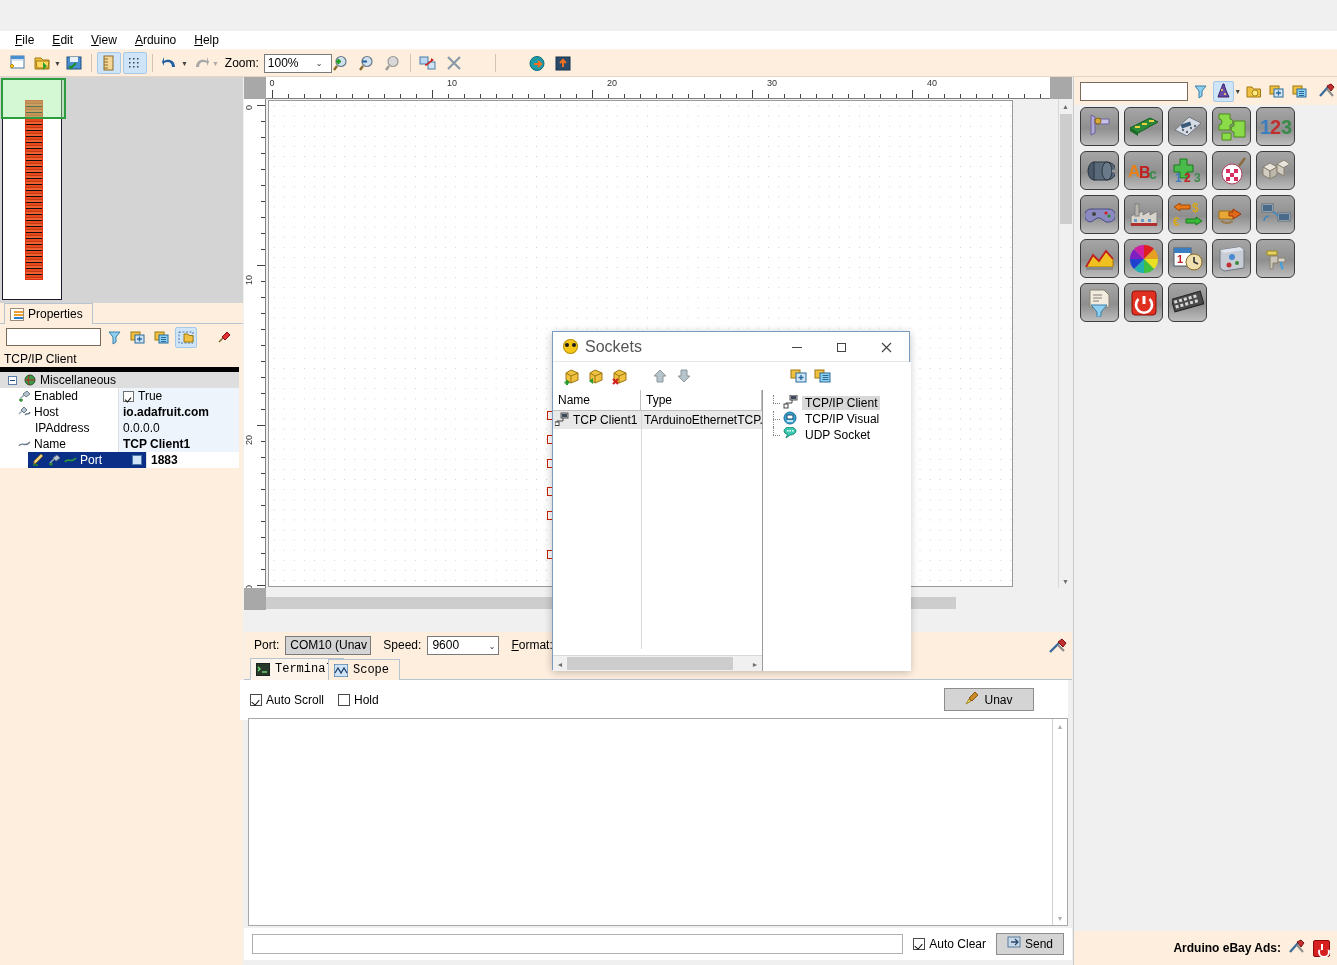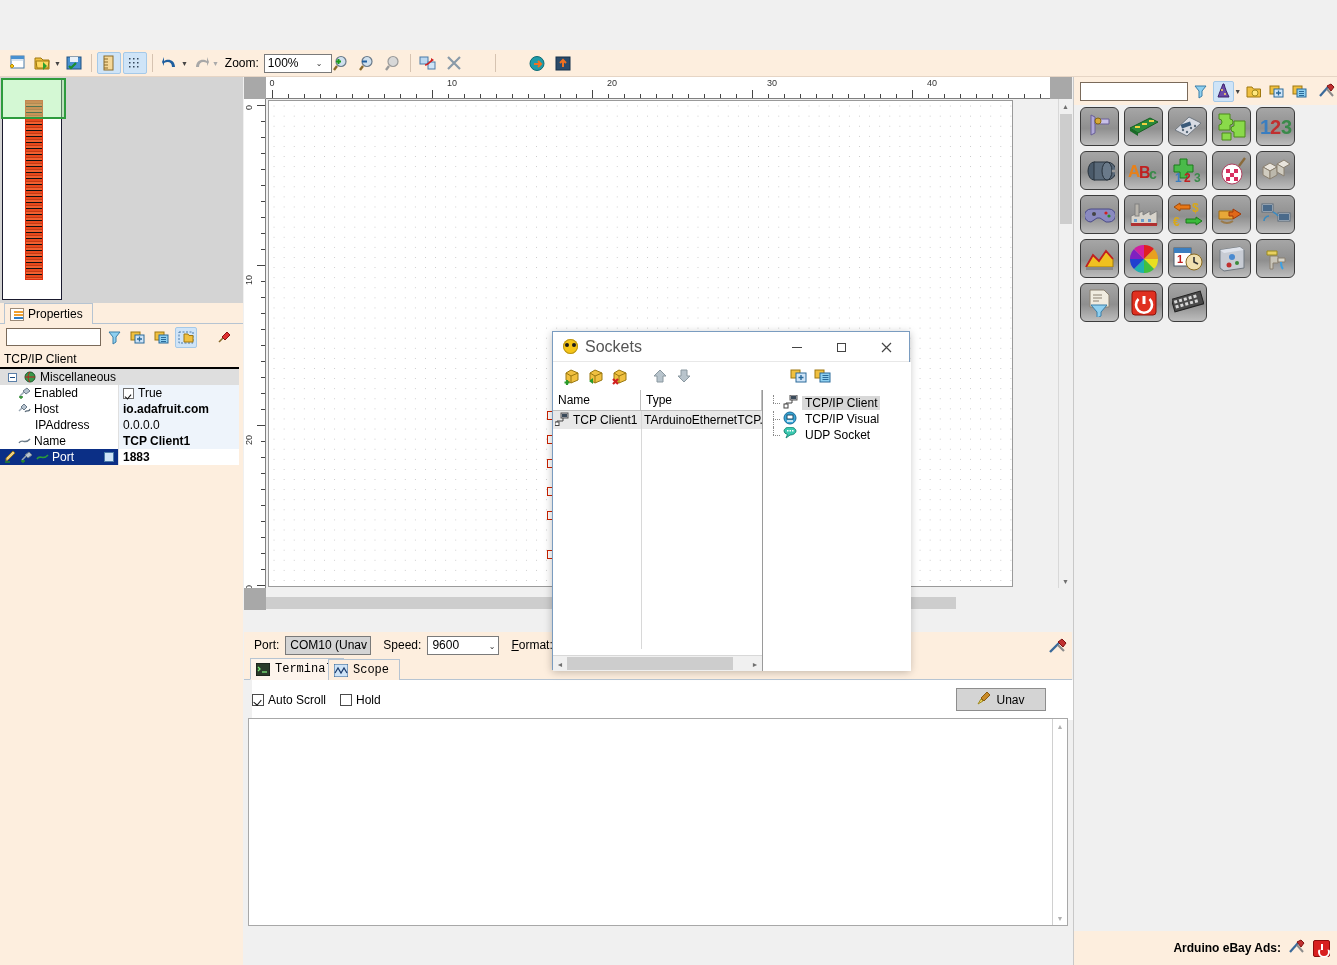--- a/index.html
+++ b/index.html
@@ -132,39 +132,39 @@
   .ptbtn {
     width:22px; height:21px; display:flex; align-items:center; justify-content:center;
     border:1px solid transparent; border-radius:2px;
   }
   .ptbtn.sel { border-color:#a5c9e8; background:#cfe4f7; }
   .props-objname {
     position:absolute; left:4px; top:49px; font-size:12px; color:#000;
   }
   .prop-grid {
     position:absolute; left:0; top:64px; width:239px; background:#fff;
-    border-top:2px solid #000000;
+    border-top:5px solid #000000;
   }
   .prop-row {
     display:flex; height:16px; align-items:center; font-size:12px;
   }
   .prop-row.group { background:#dedede; }
   .prop-row .pname {
     width:118px; display:flex; align-items:center; gap:3px;
     padding-left:18px; white-space:nowrap; overflow:hidden;
   }
   .prop-row.group .pname { padding-left:22px; font-weight:normal; }
   .prop-row .pval {
     flex:1; background:#eef4fb; height:16px; display:flex; align-items:center;
     padding-left:4px; border-left:1px solid #e0e0e0; white-space:nowrap;
     overflow:hidden;
   }
   .prop-row.group .pval { background:#dedede; border-left:none; }
   .prop-row .pval.bold { font-weight:bold; }
-  .prop-row.selected { background:#0b2f86; }
+  .prop-row.selected { background:#0b2f86;margin-left:28px; }
   .prop-row.selected .pname { color:#fff; }
   .prop-row.selected .pval { background:#fff; color:#000; font-weight:bold; }
   .expander {
     width:9px; height:9px; border:1px solid #5a7fa8; background:#fff;
     position:relative; flex:0 0 auto; margin-left:-14px; margin-right:4px;
   }
   .expander:before {
     content:''; position:absolute; left:1px; top:3px; width:5px; height:1px;
     background:#1a4b80;
   }
@@ -295,22 +295,22 @@
     background:#fdeede; border-bottom:1px solid #b6c4d2;font-family:Liberation Mono, monospace;
   }
   .ttab {
     position:absolute; top:1px; height:21px; padding:0 10px 0 5px;
     display:flex; align-items:center; gap:5px; font-size:12px;
     border:1px solid #b6c4d2; border-bottom:none; background:#fdeede;
   }
   .ttab.active { background:#fdf4ec; border-bottom:1px solid #fdf4ec; top:0; height:22px; }
   .ttab .ti { width:14px; height:13px; }
   .opts-row {
-    position:absolute; left:252px; top:680px; width:828px; height:40px;
-    background:#fff; display:flex; align-items:center; padding-left:0; gap:14px;
+    position:absolute; left:240px; top:680px; width:828px; height:40px;
+    background:#fff; display:flex; align-items:center; padding-left:10px; gap:14px;
   }
   .chk { display:flex; align-items:center; gap:4px; font-size:12px; }
   .chk .box {
     width:12px; height:12px; border:1px solid #4a4a4a; background:#fff;
     position:relative; flex:0 0 auto;
   }
   .chk .box.on:after {
     content:''; position:absolute; left:2px; top:3px; width:4px; height:6px;
     border-right:1.6px solid #111; border-bottom:1.6px solid #111;
     transform: rotate(40deg);
@@ -473,20 +473,27 @@
     position:absolute; left:4px; top:8px; width:7px; height:1px;
     border-top:1px dotted #888;
   }
 </style>
 </head>
 <body>
 
 <div id="app">
 
 
+  <div class="menubar">
+    <div class="menu-item"><u>F</u>ile</div>
+    <div class="menu-item"><u>E</u>dit</div>
+    <div class="menu-item"><u>V</u>iew</div>
+    <div class="menu-item"><u>A</u>rduino</div>
+    <div class="menu-item"><u>H</u>elp</div>
+  </div>
 
   <div class="toolbar">
     <div class="tbtn">
       <svg width="17" height="16" viewBox="0 0 17 16">
         <rect x="2" y="1" width="13" height="12" fill="#fff" stroke="#4a7aa8"></rect>
         <rect x="2" y="1" width="13" height="3" fill="#4a90d0"></rect>
         <path d="M2 5 h13" stroke="#b0c8e0"></path>
         <path d="M3 9 l2 2 l-2 2 l-2 -2 z" fill="#f5c518" stroke="#c09000"></path>
       </svg>
     </div>
@@ -998,20 +1005,36 @@
   </div>
 
   <div class="term-area">
     <span style="display:block;padding:3px;font-family:'Liberation Mono',monospace;font-size:11px;"></span>
     <div class="term-vscroll">
       <div class="sb-arrow" style="top:0;color:#b0b0b0">▲</div>
       <div class="sb-arrow" style="bottom:0;color:#b0b0b0">▼</div>
     </div>
   </div>
 
+  <div class="send-row">
+    <input class="send-input" value="" style="">
+    <label class="chk">
+      <span class="box on"></span>
+      <span>Auto Clear</span>
+    </label>
+    <div class="send-btn">
+      <span>
+        <svg width="14" height="13" viewBox="0 0 14 13">
+          <rect x="1" y="1" width="12" height="10" fill="#c8d8e8" stroke="#5a7a9a"></rect>
+          <path d="M4 6 h6 M8 3 l3 3 l-3 3" stroke="#2a4a6a" stroke-width="1.3" fill="none"></path>
+        </svg>
+      </span>
+      <span>Send</span>
+    </div>
+  </div>
 
   <div class="palette">
     <div class="pal-toolbar">
       <input class="pal-search" value="" style="">
       <div class="ptbtn">
         <svg width="15" height="15" viewBox="0 0 15 15">
             <path d="M2 2 h11 l-4 5 v5 l-3 2 v-7 z" fill="#8fd0f0" stroke="#3a7ea8"></path>
           </svg>
       </div>
       <div class="ptbtn sel">

